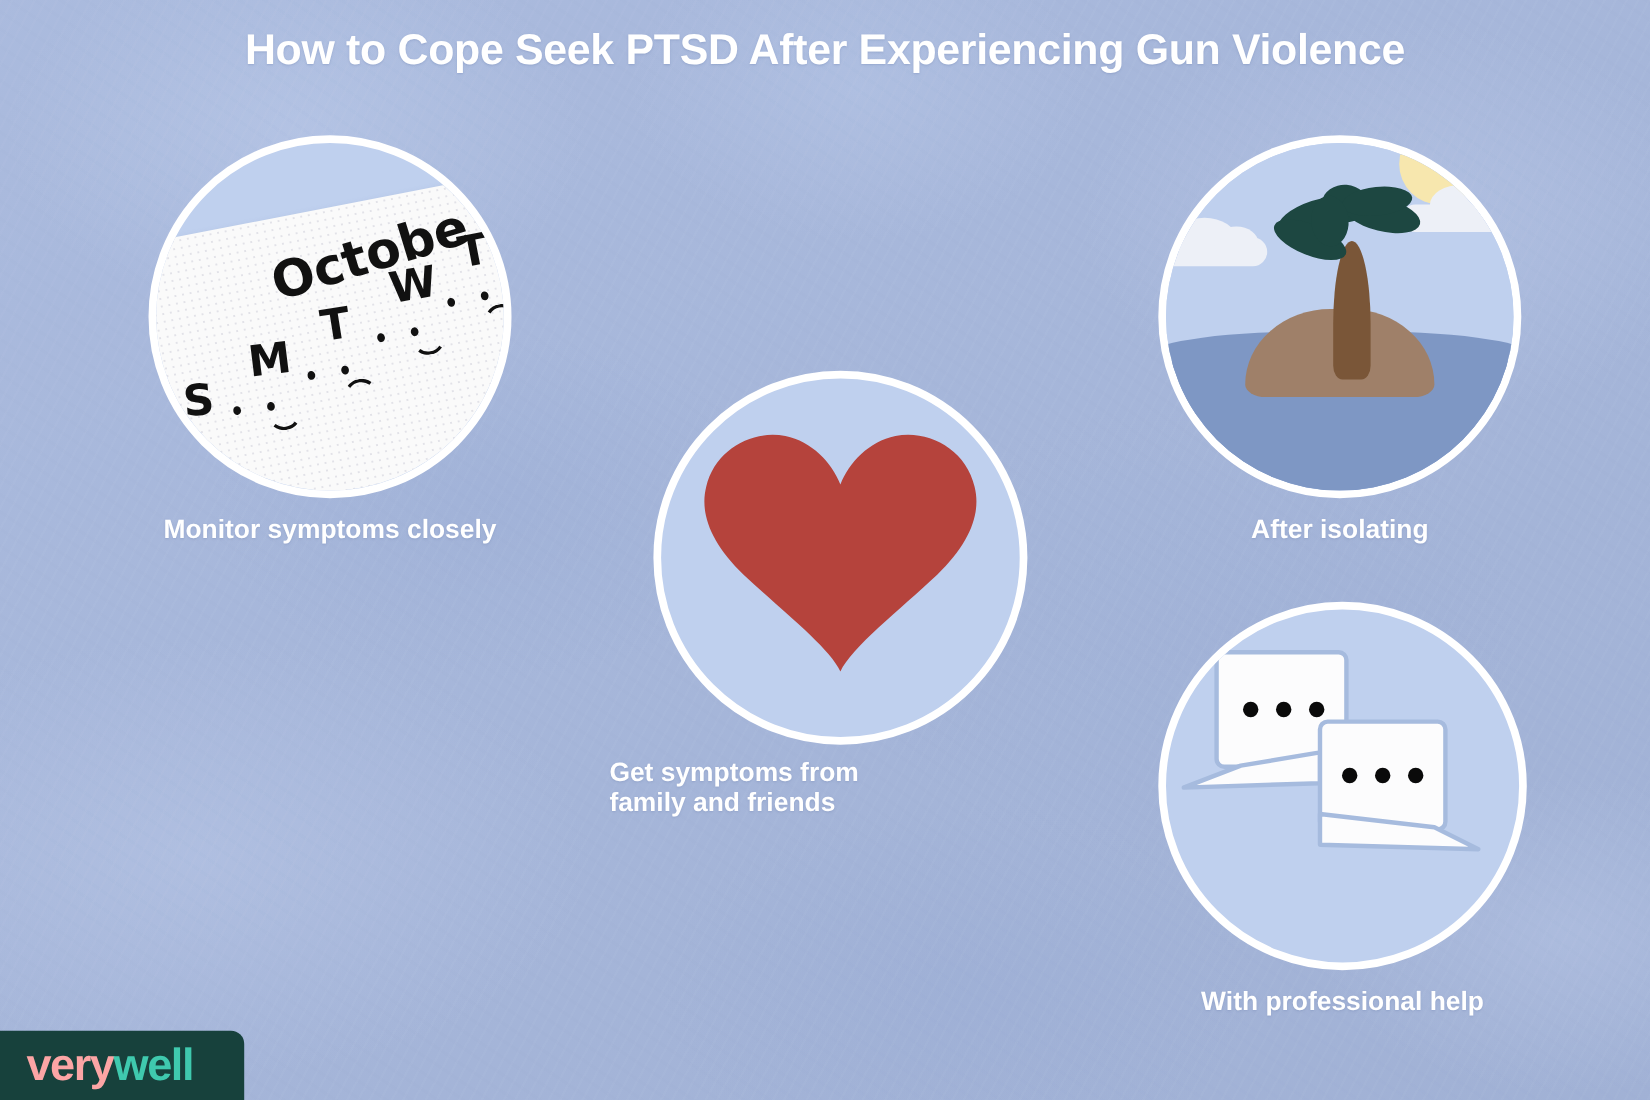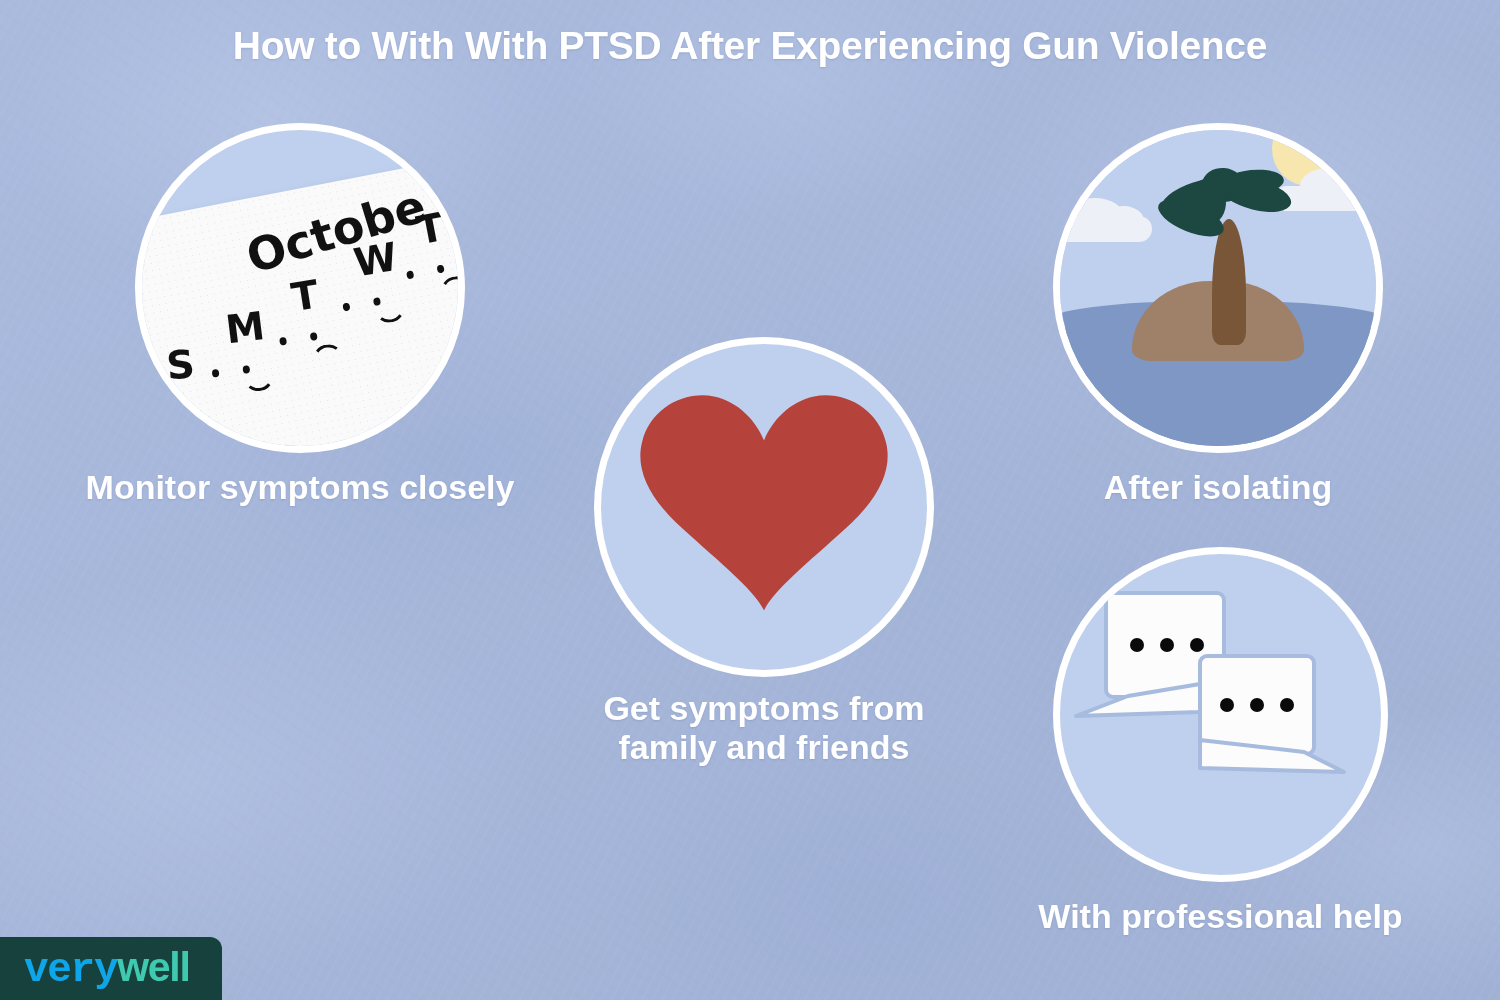--- a/index.html
+++ b/index.html
@@ -39,21 +39,21 @@
 
   
   .item{position:absolute;}
   .circle{
     position:relative;border-radius:50%;
     background:#BFD0EE;border:7px solid #ffffff;
     box-sizing:border-box;overflow:hidden;
   }
   .caption{
     position:absolute;left:50%;transform:translateX(-50%);
-    color:#ffffff;font-weight:bold;font-size:34px;text-align:center;
+    color:#ffffff;font-weight:bold;font-size:24px;
     line-height:1.14;white-space:nowrap;
     text-shadow:0 1px 2px rgba(90,110,160,.25);
   }
 
   
   #calendar{left:135px;top:123px;}
   #calendar .circle{width:330px;height:330px;}
   .cal-paper{
     position:absolute;left:-26px;top:58px;width:400px;height:300px;
     background:#FAFAFA;transform:rotate(-11deg);
@@ -149,29 +149,29 @@
 
   
   #logo{
     position:absolute;left:0;bottom:0;width:222px;height:63px;
     background:#17413C;border-radius:0 12px 0 0;
   }
   #logo .lt{
     position:absolute;left:24px;top:50%;transform:translateY(-52%);
     font-size:41px;font-weight:bold;letter-spacing:-1.3px;white-space:nowrap;
   }
-  .lw{color:#0ea5e9;font-family:Liberation Mono, monospace;} .lg{color:#3FC9AE;}
+  .lw{color:#fca5a5;} .lg{color:#3FC9AE;}
 </style>
 </head>
 <body>
 
 <div id="canvas">
   <div class="noise"></div>
 
-  <div class="title">How to With With PTSD After Experiencing Gun Violence</div>
+  <div class="title">How to Cope Seek PTSD After Experiencing Gun Violence</div>
 
   <div class="item" id="calendar">
     <div class="circle">
       <div class="cal-paper">
         <div class="cal-month">Octobe</div>
 
         <div class="daycol" style="left:48px;top:128px;transform:rotate(6deg);">
           <span class="dl">S</span>
           <span class="face happy">
             <i class="eye l"></i><i class="eye r"></i><i class="mouth"></i>

